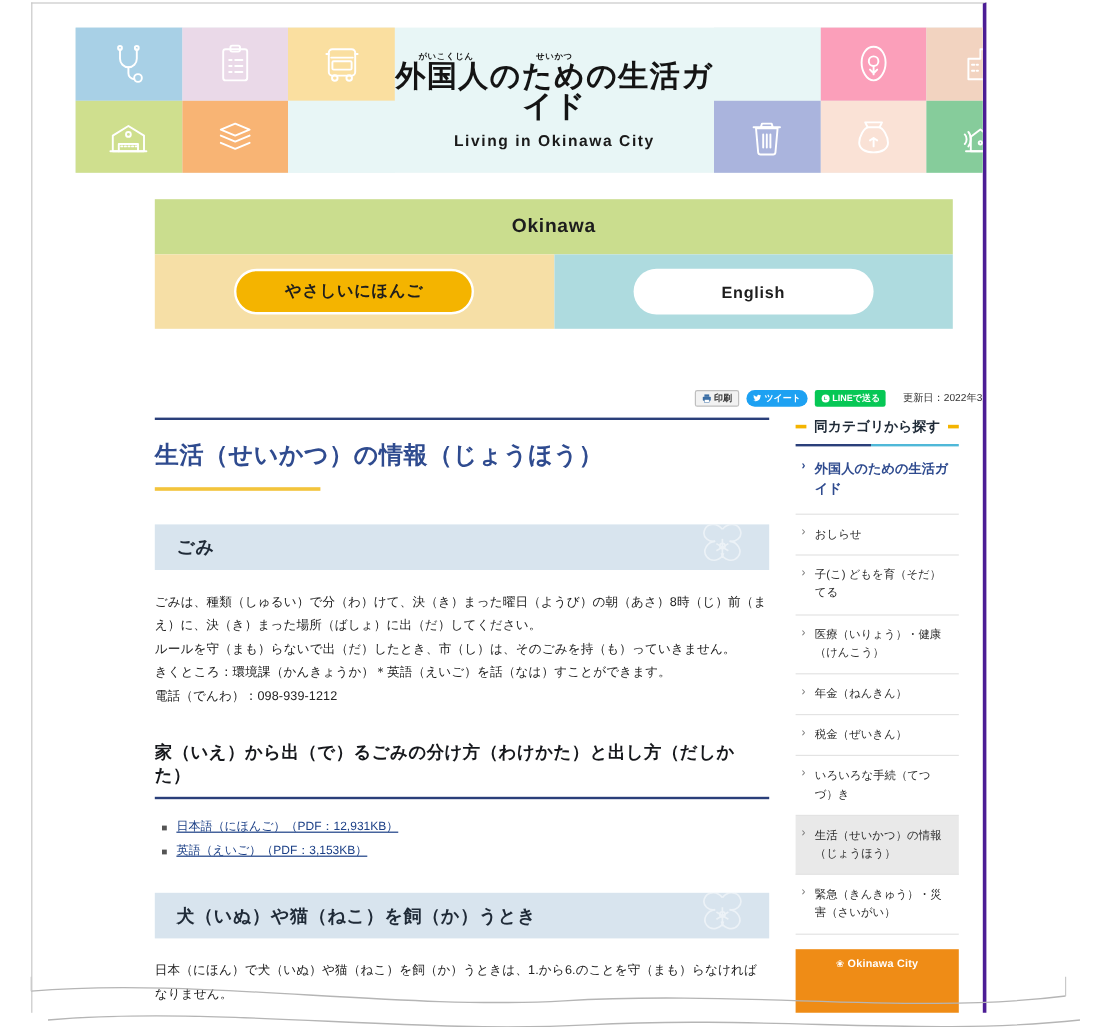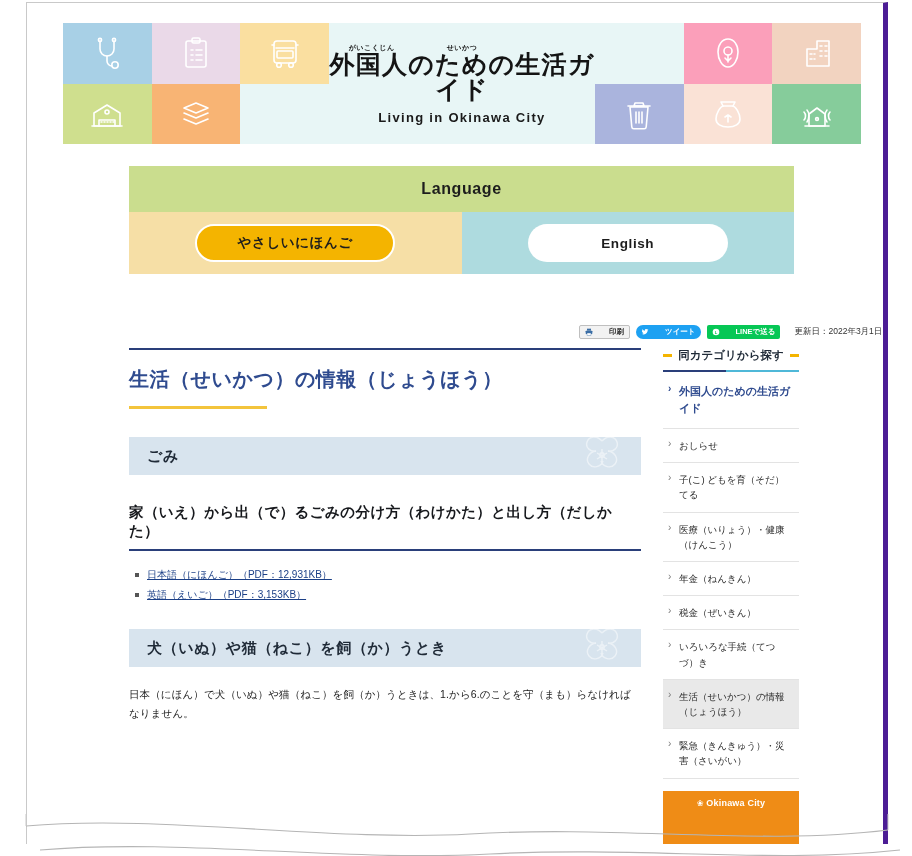--- a/index.html
+++ b/index.html
@@ -10,25 +10,25 @@
     overflow: hidden;
     background: #ffffff;
     font-family: "Liberation Sans", "DejaVu Sans", sans-serif;
   }
 
   
   #page-frame {
     position: absolute;
     left: 26px;
     top: 2px;
-    width: 862px;
+    width: 796px;
     height: 842px;
     background: #ffffff;
     border-left: 1px solid #c9c9c9;
-    border-right: 5px solid #4c1d95;
+    border-right: 3px solid #4c1d95;
     border-top: 1px solid #c9c9c9;
     overflow: hidden;
   }
 
   
   #wave-deco {
     position: absolute;
     left: 0;
     top: 812px;
     width: 912px;
@@ -119,21 +119,21 @@
   .lang-pill.plain  { background: #ffffff; }
 
   
   #toolbar {
     position: absolute;
     left: 552px; top: 322px;
     display: flex; align-items: center; gap: 6px;
     font-size: 8px;
   }
   .tb-btn {
-    display: inline-flex; align-items: center; gap: 16px;
+    display: inline-flex; align-items: center; gap: 2px;
     height: 14px; padding: 0 5px; border-radius: 2px;
     font-size: 7.5px; font-weight: 700; cursor: pointer; white-space: nowrap;
   }
   .tb-btn.print { background: #f2f2f2; border: 1px solid #bfbfbf; color: #333; }
   .tb-btn.tweet { background: #1da1f2; color: #ffffff; border-radius: 7px; }
   .tb-btn.line  { background: #06c755; color: #ffffff; border-radius: 2px; }
   .tb-icon { width: 8px; height: 8px; display: inline-block; }
   #update-date { font-size: 8.5px; color: #333; margin-left: 8px; white-space: nowrap; }
 
   
@@ -353,21 +353,21 @@
             <path d="M12 32V20l8-6 8 6v12z"></path>
             <circle cx="20" cy="25" r="1.4"></circle>
             <path d="M8 32h24"></path>
             <path d="M7 18c2 2 2 6 0 8M10 16c2.5 2.5 2.5 9 0 12M33 18c-2 2-2 6 0 8M30 16c-2.5 2.5-2.5 9 0 12"></path>
           </svg>
       </div>
     </div>
   </div>
 
   <div id="language">
-    <div id="lang-header">Language</div>
+    <div id="lang-header">Okinawa</div>
     <div id="lang-options">
       <div class="lang-col easy">
         <div class="lang-pill active">やさしいにほんご</div>
       </div>
       <div class="lang-col en">
         <div class="lang-pill plain">English</div>
       </div>
     </div>
   </div>
 
@@ -415,20 +415,26 @@
           <path d="M31 12c-5-6-13-5-15 1s4 10 9 9"></path>
           <path d="M31 12c5-6 13-5 15 1s-4 10-9 9"></path>
           <path d="M25 22c-7 1-11 8-7 13s12 3 14-3"></path>
           <path d="M37 22c7 1 11 8 7 13s-12 3-14-3"></path>
           <path d="M31 20v16"></path>
             <path d="M26 30l10-6M36 30l-10-6"></path>
           <circle cx="31" cy="26" r="2.2"></circle>
         </svg>
       </div>
 
+      <div class="body-text">
+        <p>ごみは、種類（しゅるい）で分（わ）けて、決（き）まった曜日（ようび）の朝（あさ）8時（じ）前（まえ）に、決（き）まった場所（ばしょ）に出（だ）してください。</p>
+        <p>ルールを守（まも）らないで出（だ）したとき、市（し）は、そのごみを持（も）っていきません。</p>
+        <p>きくところ：環境課（かんきょうか）＊英語（えいご）を話（なは）すことができます。</p>
+        <p>電話（でんわ）：098-939-1212</p>
+      </div>
 
       <h2 class="sub-head">家（いえ）から出（で）るごみの分け方（わけかた）と出し方（だしかた）</h2>
 
       <ul class="link-list">
         <li>
           <a>日本語（にほんご）（PDF：12,931KB）</a>
         </li>
         <li>
           <a>英語（えいご）（PDF：3,153KB）</a>
         </li>

